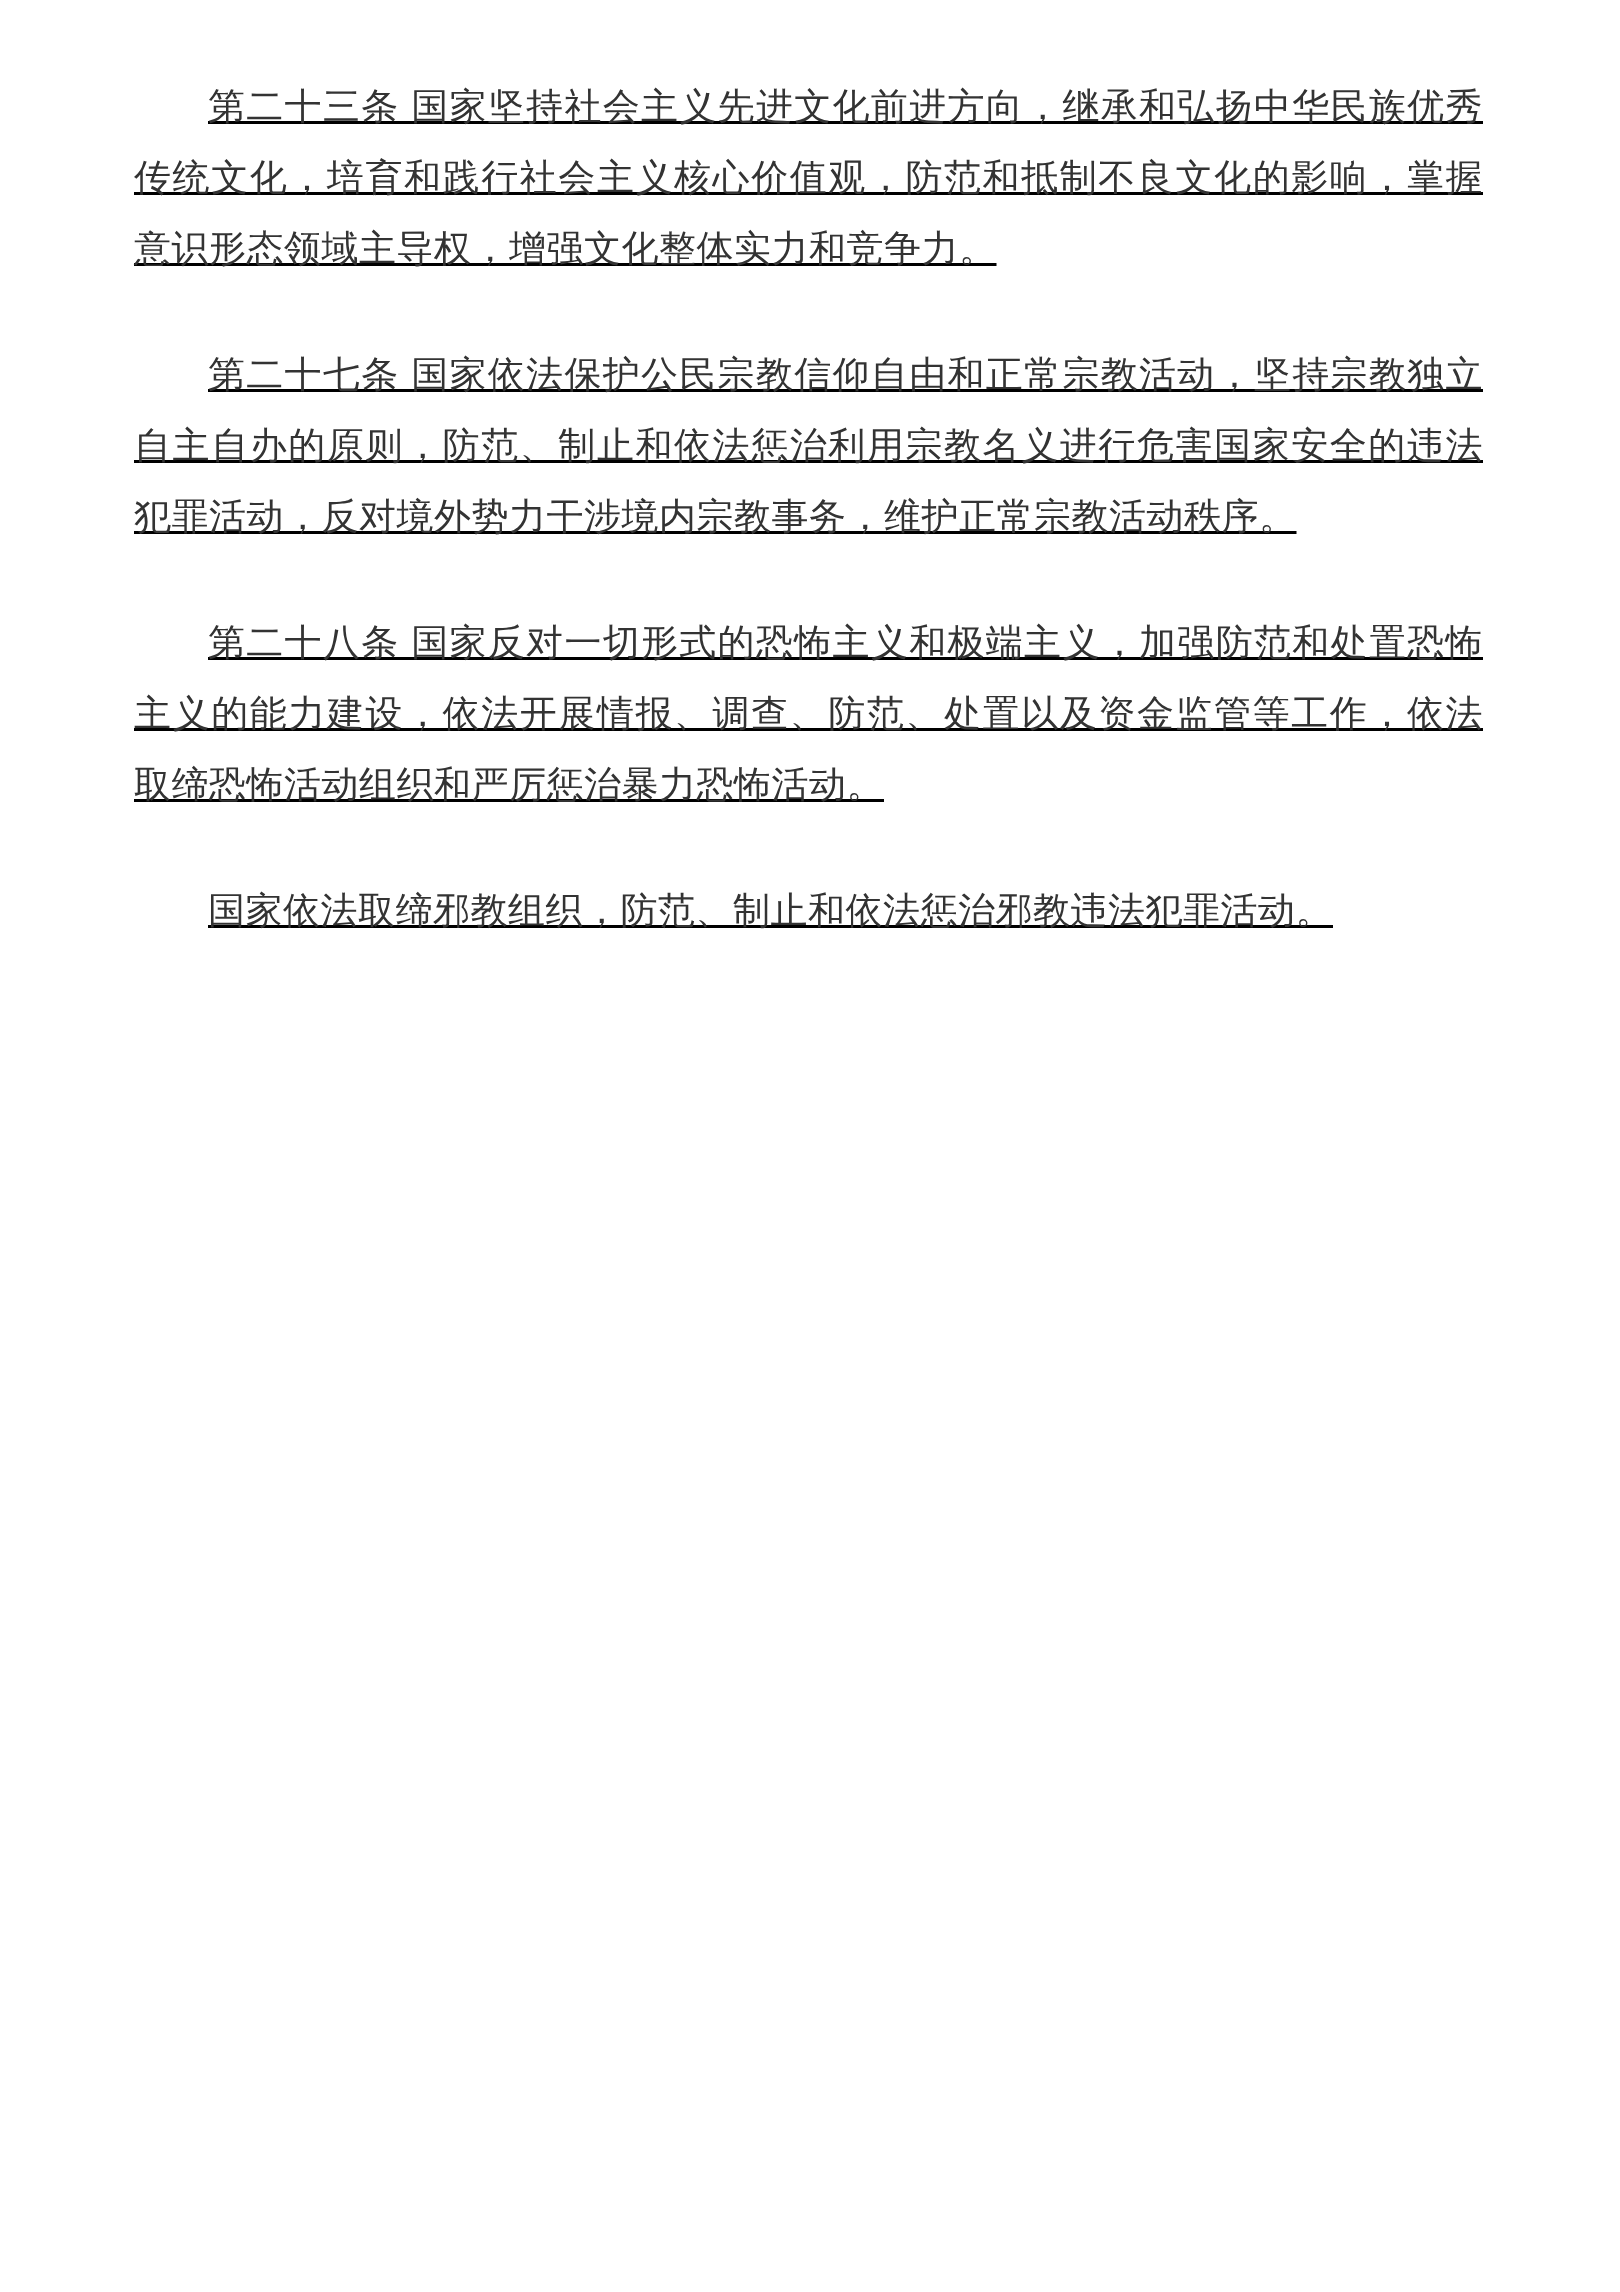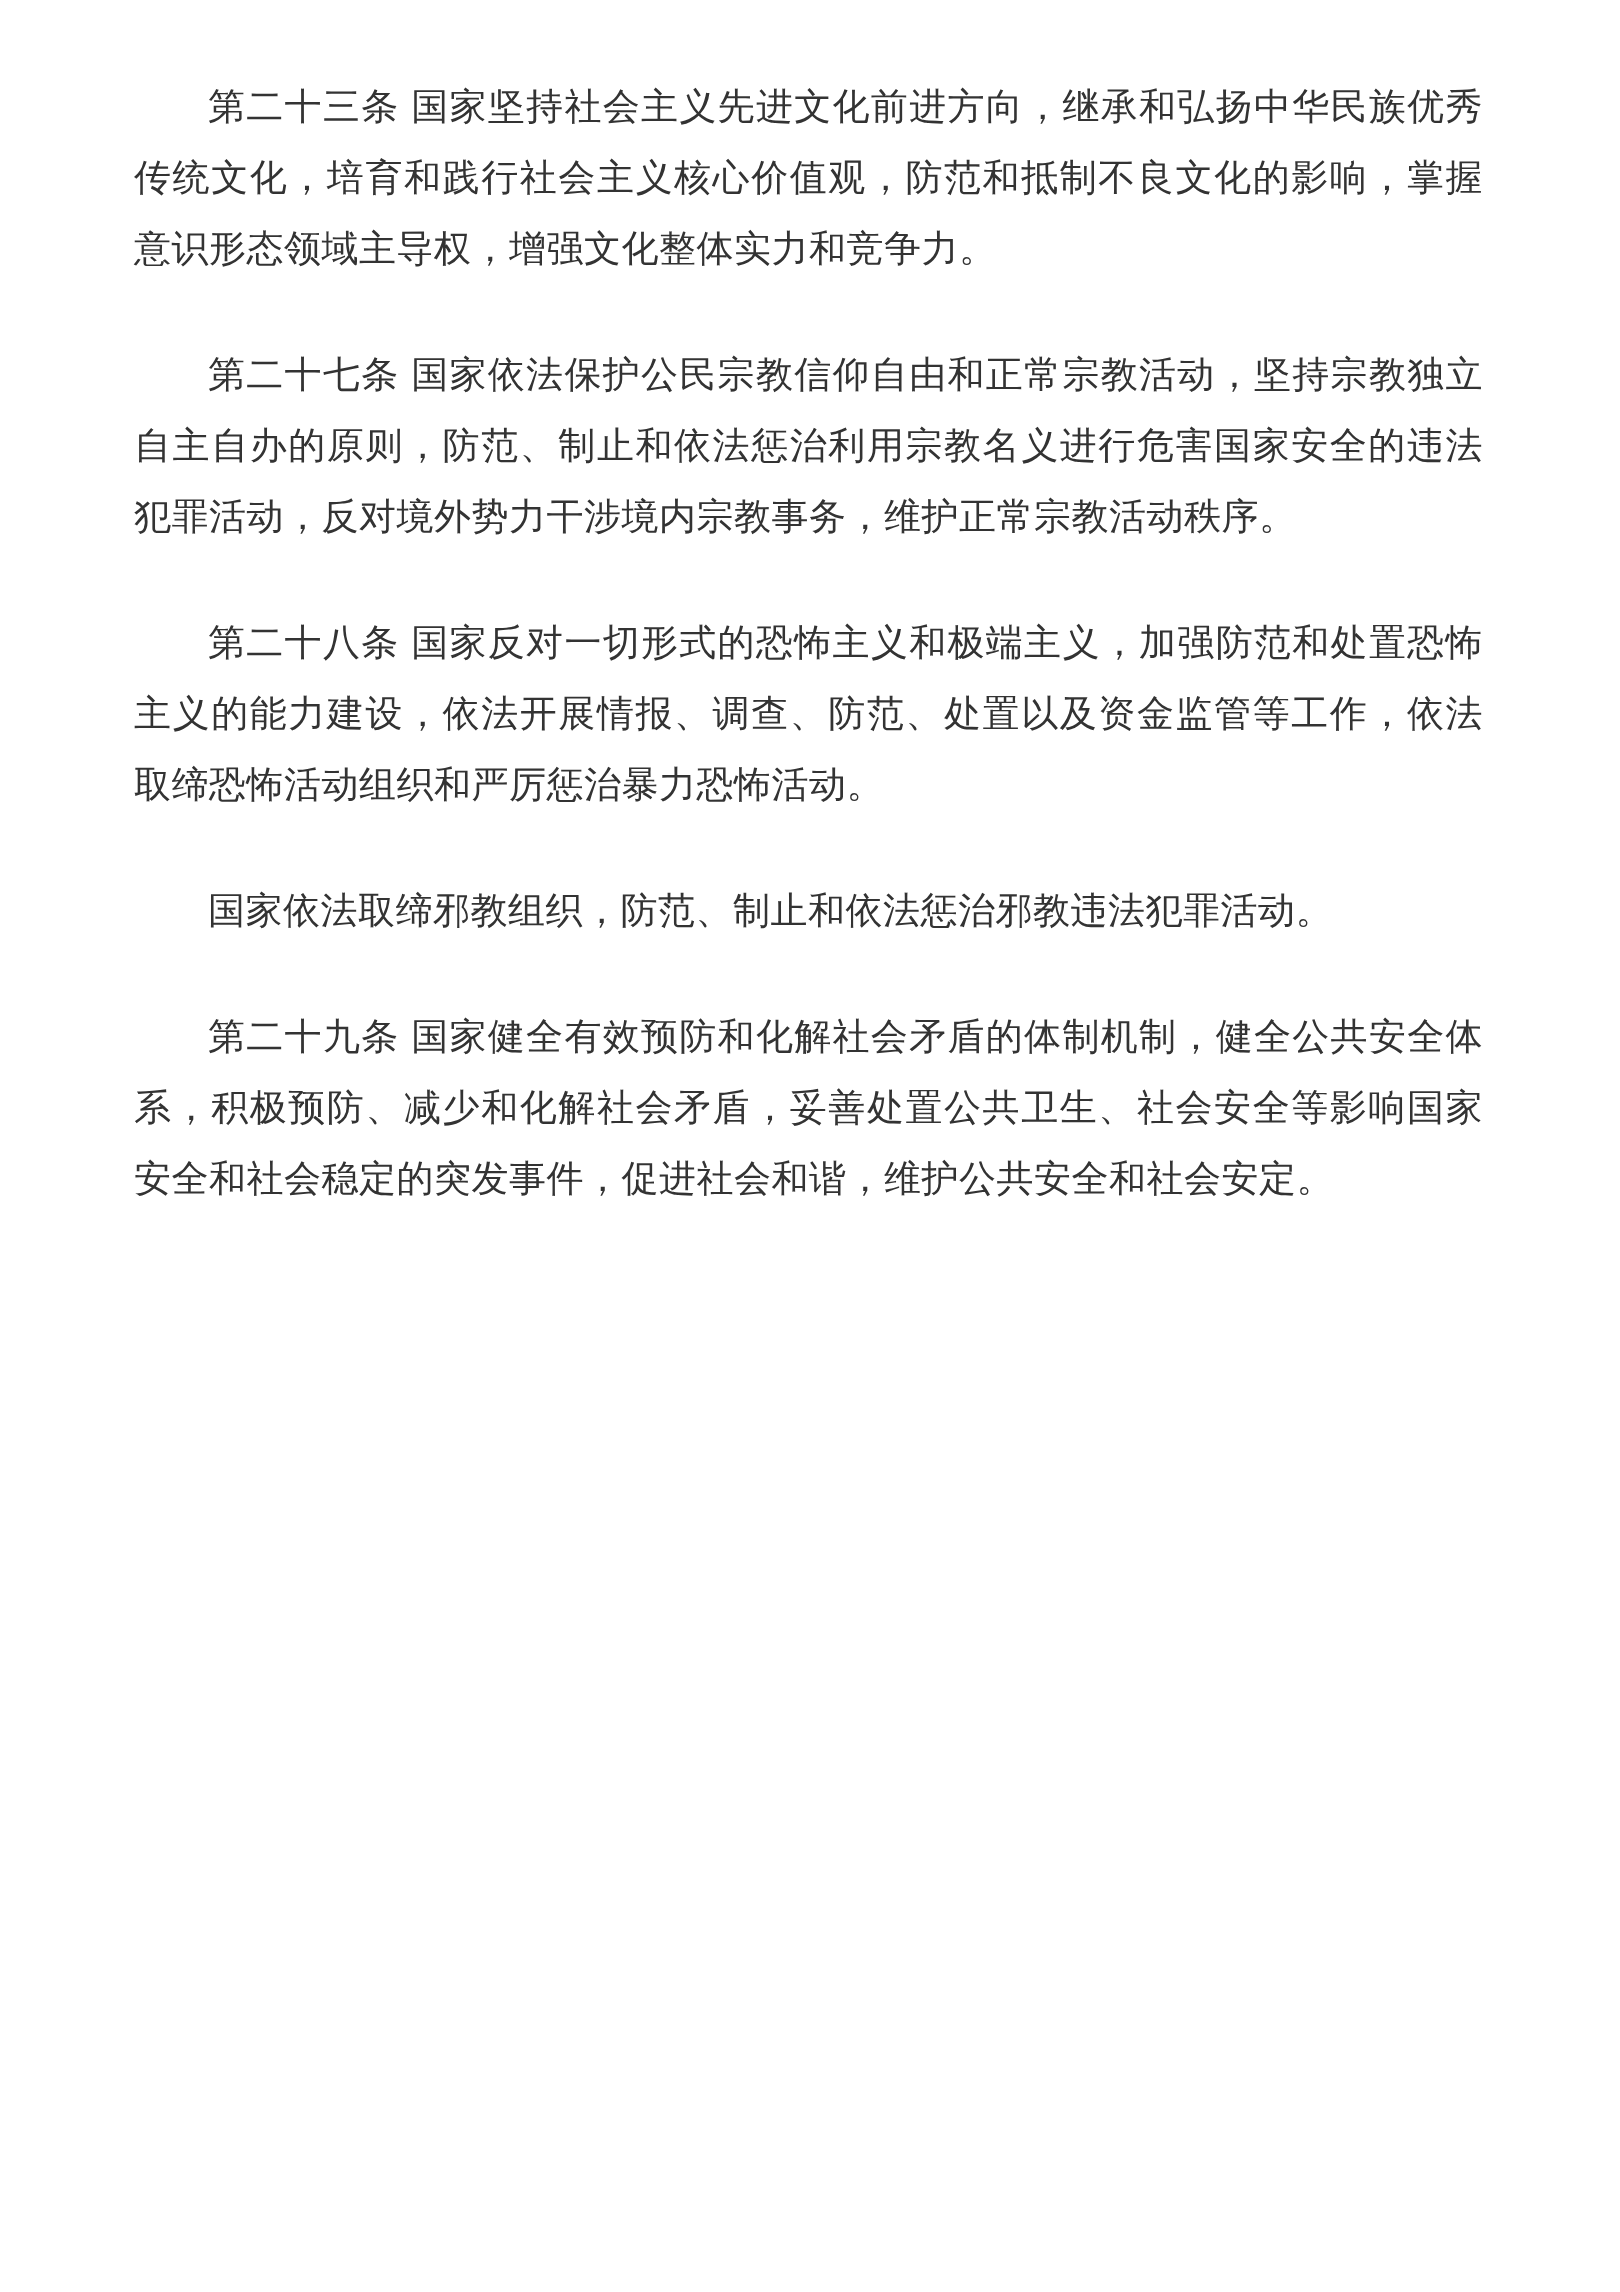--- a/index.html
+++ b/index.html
@@ -12,20 +12,21 @@
       height: 2293px;
       overflow: hidden;
       font-family: "Liberation Sans", sans-serif;
     }
     .page {
       box-sizing: border-box;
       width: 1620px;
       height: 2293px;
       padding: 71px 137px 0 134px;
       background: #ffffff;
+      text-decoration: underline;
     }
     .para {
       margin: 0 0 55px 0;
       font-size: 37px;
       line-height: 71px;
       color: #333333;
       text-align: justify;
       text-justify: inter-ideograph;
       text-indent: 74px;
       letter-spacing: 0.5px;
@@ -33,15 +34,14 @@
     }
   </style>
 </head>
 <body>
 
 <div class="page">
   <p class="para">第二十三条 国家坚持社会主义先进文化前进方向，继承和弘扬中华民族优秀传统文化，培育和践行社会主义核心价值观，防范和抵制不良文化的影响，掌握意识形态领域主导权，增强文化整体实力和竞争力。</p>
   <p class="para">第二十七条 国家依法保护公民宗教信仰自由和正常宗教活动，坚持宗教独立自主自办的原则，防范、制止和依法惩治利用宗教名义进行危害国家安全的违法犯罪活动，反对境外势力干涉境内宗教事务，维护正常宗教活动秩序。</p>
   <p class="para">第二十八条 国家反对一切形式的恐怖主义和极端主义，加强防范和处置恐怖主义的能力建设，依法开展情报、调查、防范、处置以及资金监管等工作，依法取缔恐怖活动组织和严厉惩治暴力恐怖活动。</p>
   <p class="para">国家依法取缔邪教组织，防范、制止和依法惩治邪教违法犯罪活动。</p>
-  <p class="para">第二十九条 国家健全有效预防和化解社会矛盾的体制机制，健全公共安全体系，积极预防、减少和化解社会矛盾，妥善处置公共卫生、社会安全等影响国家安全和社会稳定的突发事件，促进社会和谐，维护公共安全和社会安定。</p>
 </div>
 
 
 </body></html>

